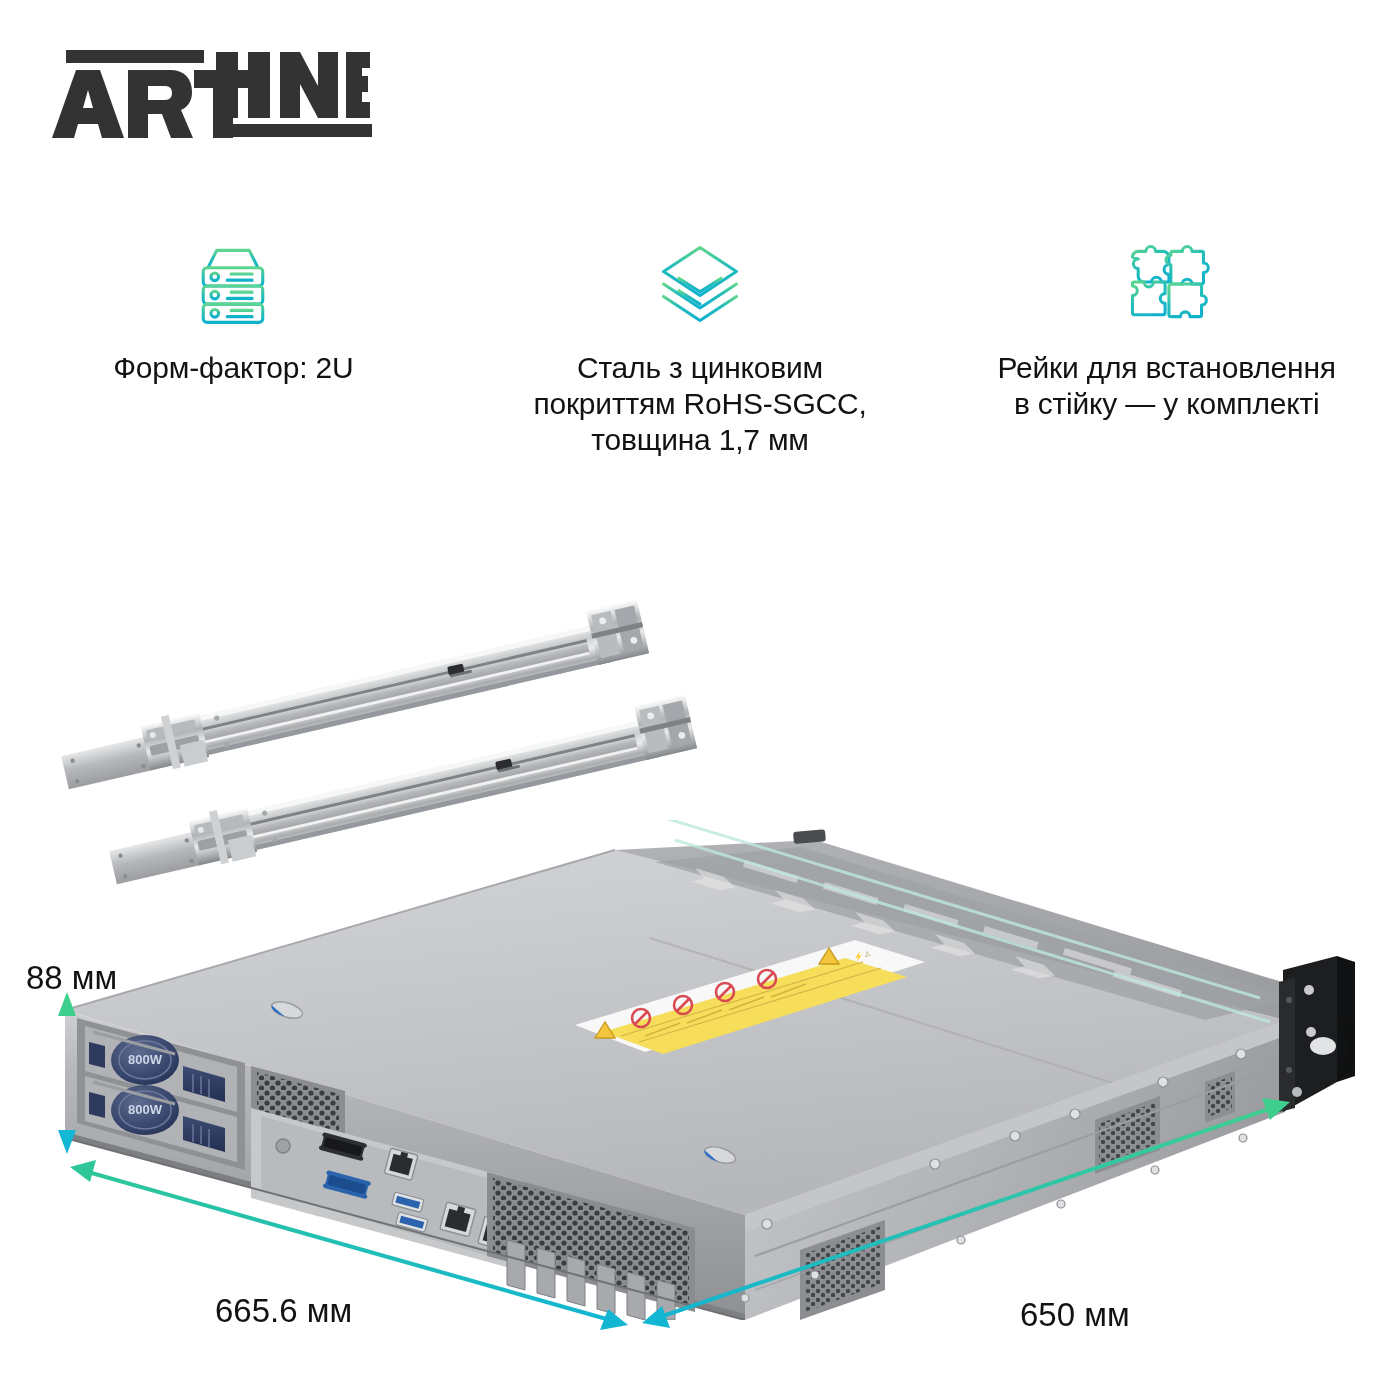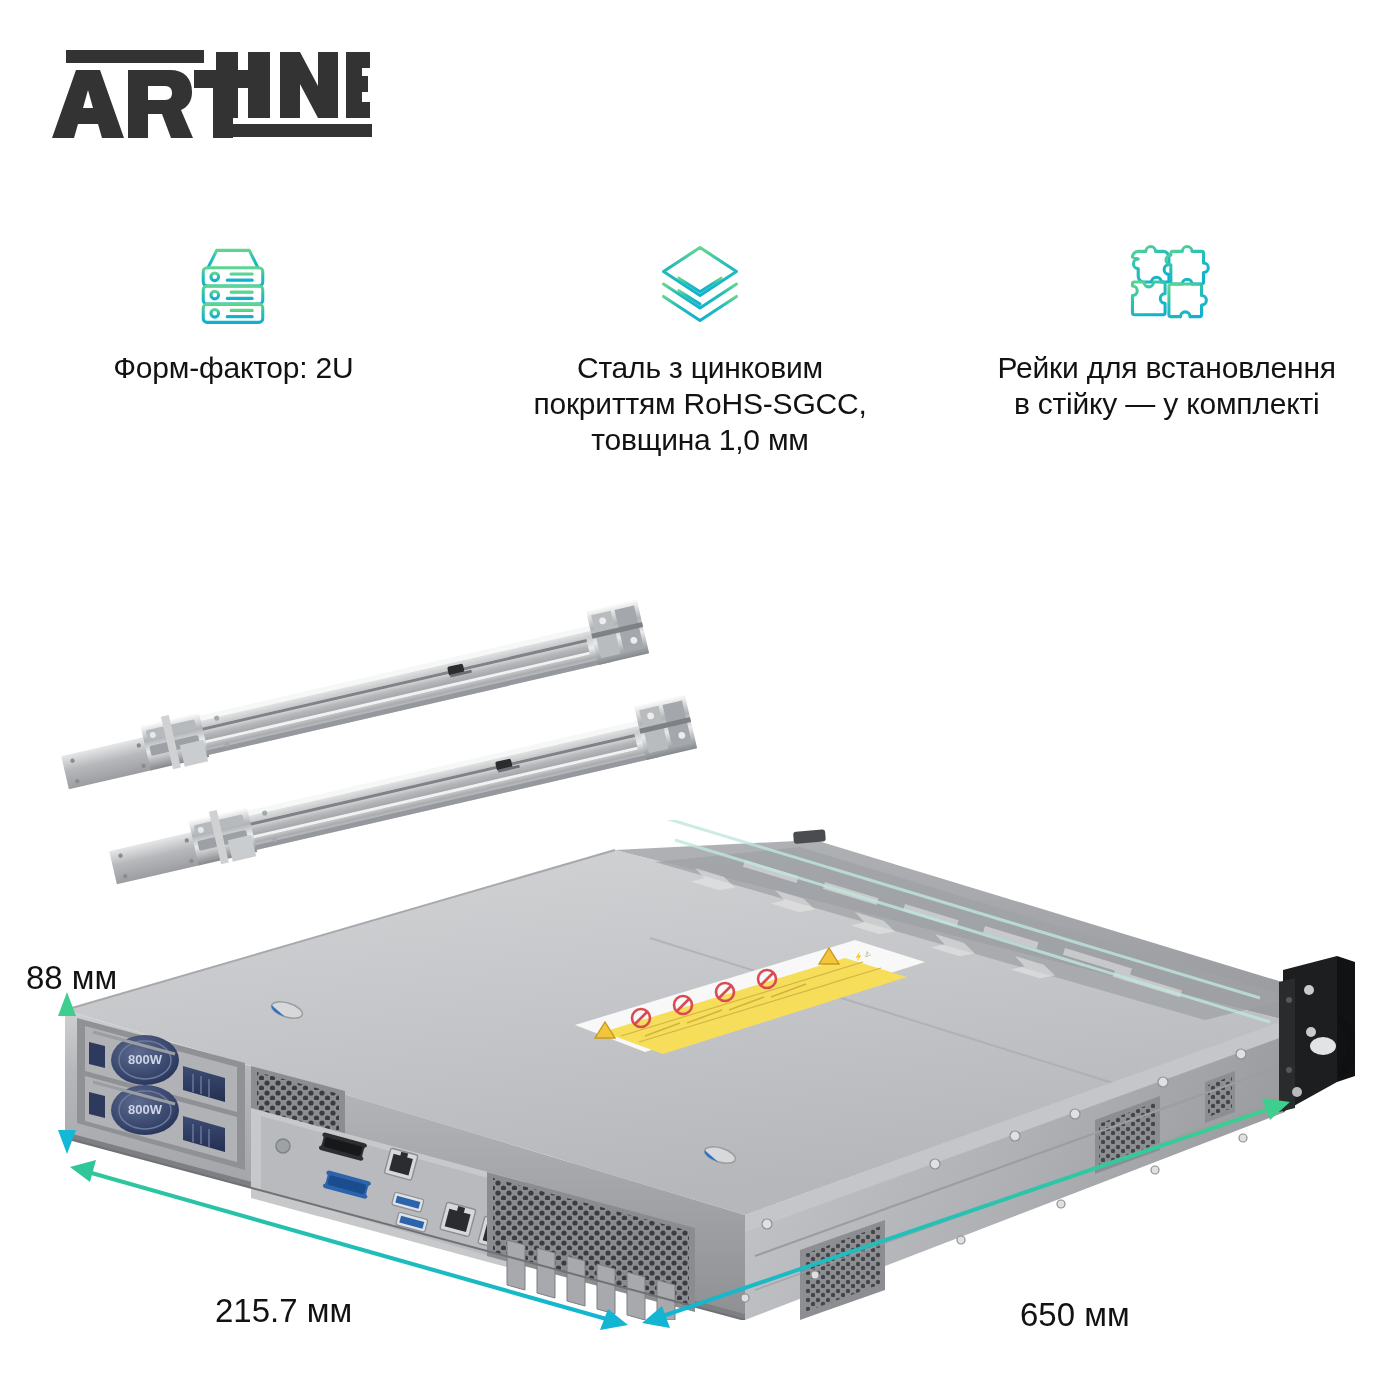--- a/index.html
+++ b/index.html
@@ -120,21 +120,21 @@
           <path d="M12 37 L12 50"></path>
               <path d="M88 37 L88 50"></path>
           <path d="M12 63 L50 88 L88 63"></path>
           <path d="M12 50 L12 63"></path>
               <path d="M88 50 L88 63"></path>
           <path d="M28 44 L50 58 L72 44"></path>
           <path d="M28 57 L50 71"></path>
         </g>
       </svg>
     </div>
-    <div class="cap">Сталь з цинковим покриттям RoHS-SGCC, товщина 1,0 мм</div>
+    <div class="cap">Сталь з цинковим покриттям RoHS-SGCC, товщина 1,7 мм</div>
   </div>
 
   <div class="feature f2">
     <div class="ico">
       <svg viewBox="0 0 100 100" width="96" height="96">
         <defs>
           <linearGradient id="gr3" x1="0.2" y1="0" x2="0.8" y2="1">
             <stop offset="0%" stop-color="#58D490"></stop>
             <stop offset="45%" stop-color="#23BDBA"></stop>
             <stop offset="100%" stop-color="#0FB2CE"></stop>
@@ -568,16 +568,16 @@
 
     <g>
       <line x1="660" y1="497" x2="1272" y2="288" stroke="url(#arrD)" stroke-width="4"></line>
       <polygon points="642,503 670,508 662,486" fill="#12B5D2"></polygon>
       <polygon points="1290,282 1262,278 1270,300" fill="#3ECF8E"></polygon>
     </g>
   </svg>
 </div>
 
 <div class="dim dim-h">88 мм</div>
-<div class="dim dim-w">215.7 мм</div>
+<div class="dim dim-w">665.6 мм</div>
 <div class="dim dim-d">650 мм</div>
 
 </div>
 
 </body></html>

